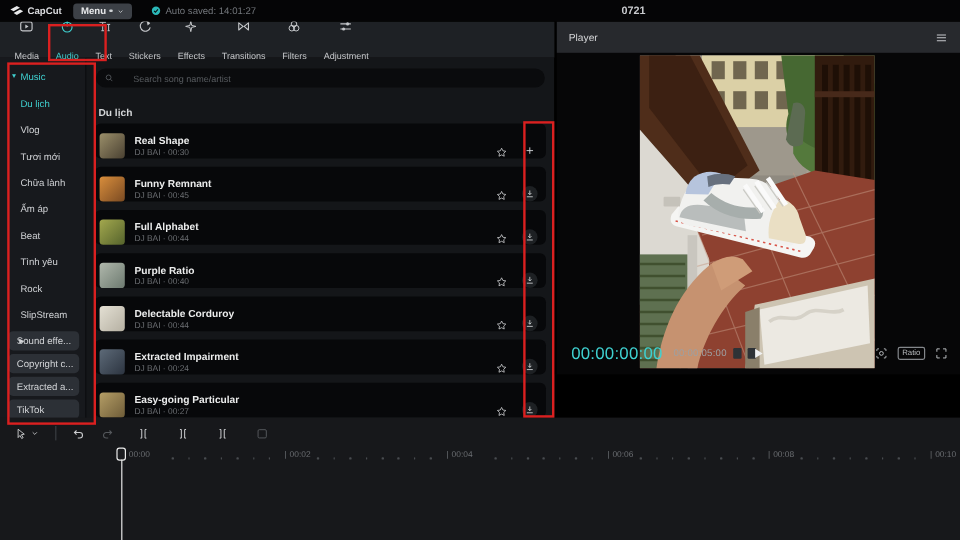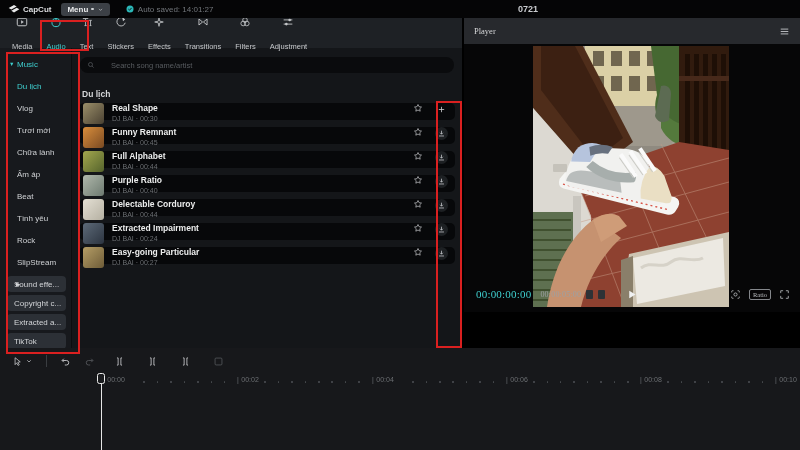--- a/index.html
+++ b/index.html
@@ -32,40 +32,40 @@
   .side-item.accent,.side-item.selected{color:#3fd0d0;}
   .side-item.chip{background:#2c3036;border-radius:4px;margin:3px 5px 3px 7px;height:16px;padding-left:7px;color:#d3d5d8;}
 
   .list{flex:1;position:relative;}
   .searchbar{position:absolute;left:8px;right:8px;top:9px;height:16px;background:#0a0b0d;border-radius:8px;display:flex;align-items:center;gap:16px;padding:0 7px;}
   .searchbar svg{width:8px;height:8px;color:#585c60;flex:none;}
   .searchbar input{background:transparent;border:none;outline:none;color:#aeb1b4;font-size:7.5px;width:100%;padding:0;font-family:inherit;}
   .searchbar input::placeholder{color:#585c60;}
   .section-title{position:absolute;left:10px;top:41px;font-size:8.5px;font-weight:bold;color:#d4d6d8;}
   .songs{position:absolute;left:7px;right:7px;top:55px;display:flex;flex-direction:column;gap:7px;}
-  .song{height:17px;background:#07080a;border-radius:5px;display:flex;align-items:flex-start;padding:0 7px 0 4px;cursor:pointer;}
+  .song{height:29px;background:#07080a;border-radius:5px;display:flex;align-items:flex-end;padding:0 7px 0 4px;cursor:pointer;}
   .thumb{width:21px;height:21px;border-radius:3px;margin-right:8px;flex:none;}
   .song-info{flex:1;display:flex;flex-direction:column;justify-content:center;min-width:0;}
   .song-title{font-size:8.5px;font-weight:bold;color:#eceded;line-height:10px;}
   .song-meta{font-size:7px;color:#6c6f73;line-height:9px;margin-top:1px;}
   .song-star{color:#c9cbcd;margin-right:12px;flex:none;}
   .song-star svg{width:10px;height:10px;}
   .song-action{width:13px;height:13px;border-radius:50%;background:#1d2023;color:#cfd1d4;display:flex;align-items:center;justify-content:center;flex:none;}
   .song-action svg{width:9px;height:9px;}
   .song-action.add{background:transparent;}
 
   
-  .player{position:absolute;left:462px;top:18px;width:338px;height:294px;background:#060607;border-left:2px solid #000;box-sizing:border-box;z-index:1;font-family:Liberation Serif, serif;}
+  .player{position:absolute;left:462px;top:18px;width:338px;height:294px;background:#060607;border-left:2px solid #000;box-sizing:border-box;z-index:1;}
   .player-header{height:26px;background:#27292d;display:flex;align-items:center;justify-content:space-between;padding:0 10px;}
   .player-title{font-size:8.5px;color:#d6d7d9;}
   .player-menu{color:#c6c8cb;}
   .player-menu svg{width:11px;height:11px;}
   .video{position:absolute;left:69px;top:28px;width:196px;height:261px;background:#101010;overflow:hidden;}
   .player-controls{position:absolute;left:0;right:0;bottom:6px;height:24px;display:flex;align-items:center;padding:0 12px;}
-  .time-current{color:#3fd0d0;font-size:11px;letter-spacing:0.2px;}
+  .time-current{color:#3fd0d0;font-size:14px;letter-spacing:0.2px;}
   .time-total{color:#9da0a3;font-size:8px;margin-left:9px;letter-spacing:0.2px;}
   .mini-sq{width:7px;height:9px;background:#2e3236;border-radius:1px;margin-left:5px;}
   .mini-sq:first-of-type{margin-left:12px;}
   .play-btn{position:absolute;left:50%;transform:translateX(-50%);color:#f0f1f2;cursor:pointer;}
   .play-btn svg{width:11px;height:11px;}
   .pc-right{position:absolute;right:10px;display:flex;align-items:center;gap:8px;color:#b9bcbf;}
   .pc-right svg{width:11px;height:11px;}
   .ratio-chip{border:1px solid #84878b;border-radius:2px;font-size:6.5px;padding:1px 3px;color:#b9bcbf;}
 
   

